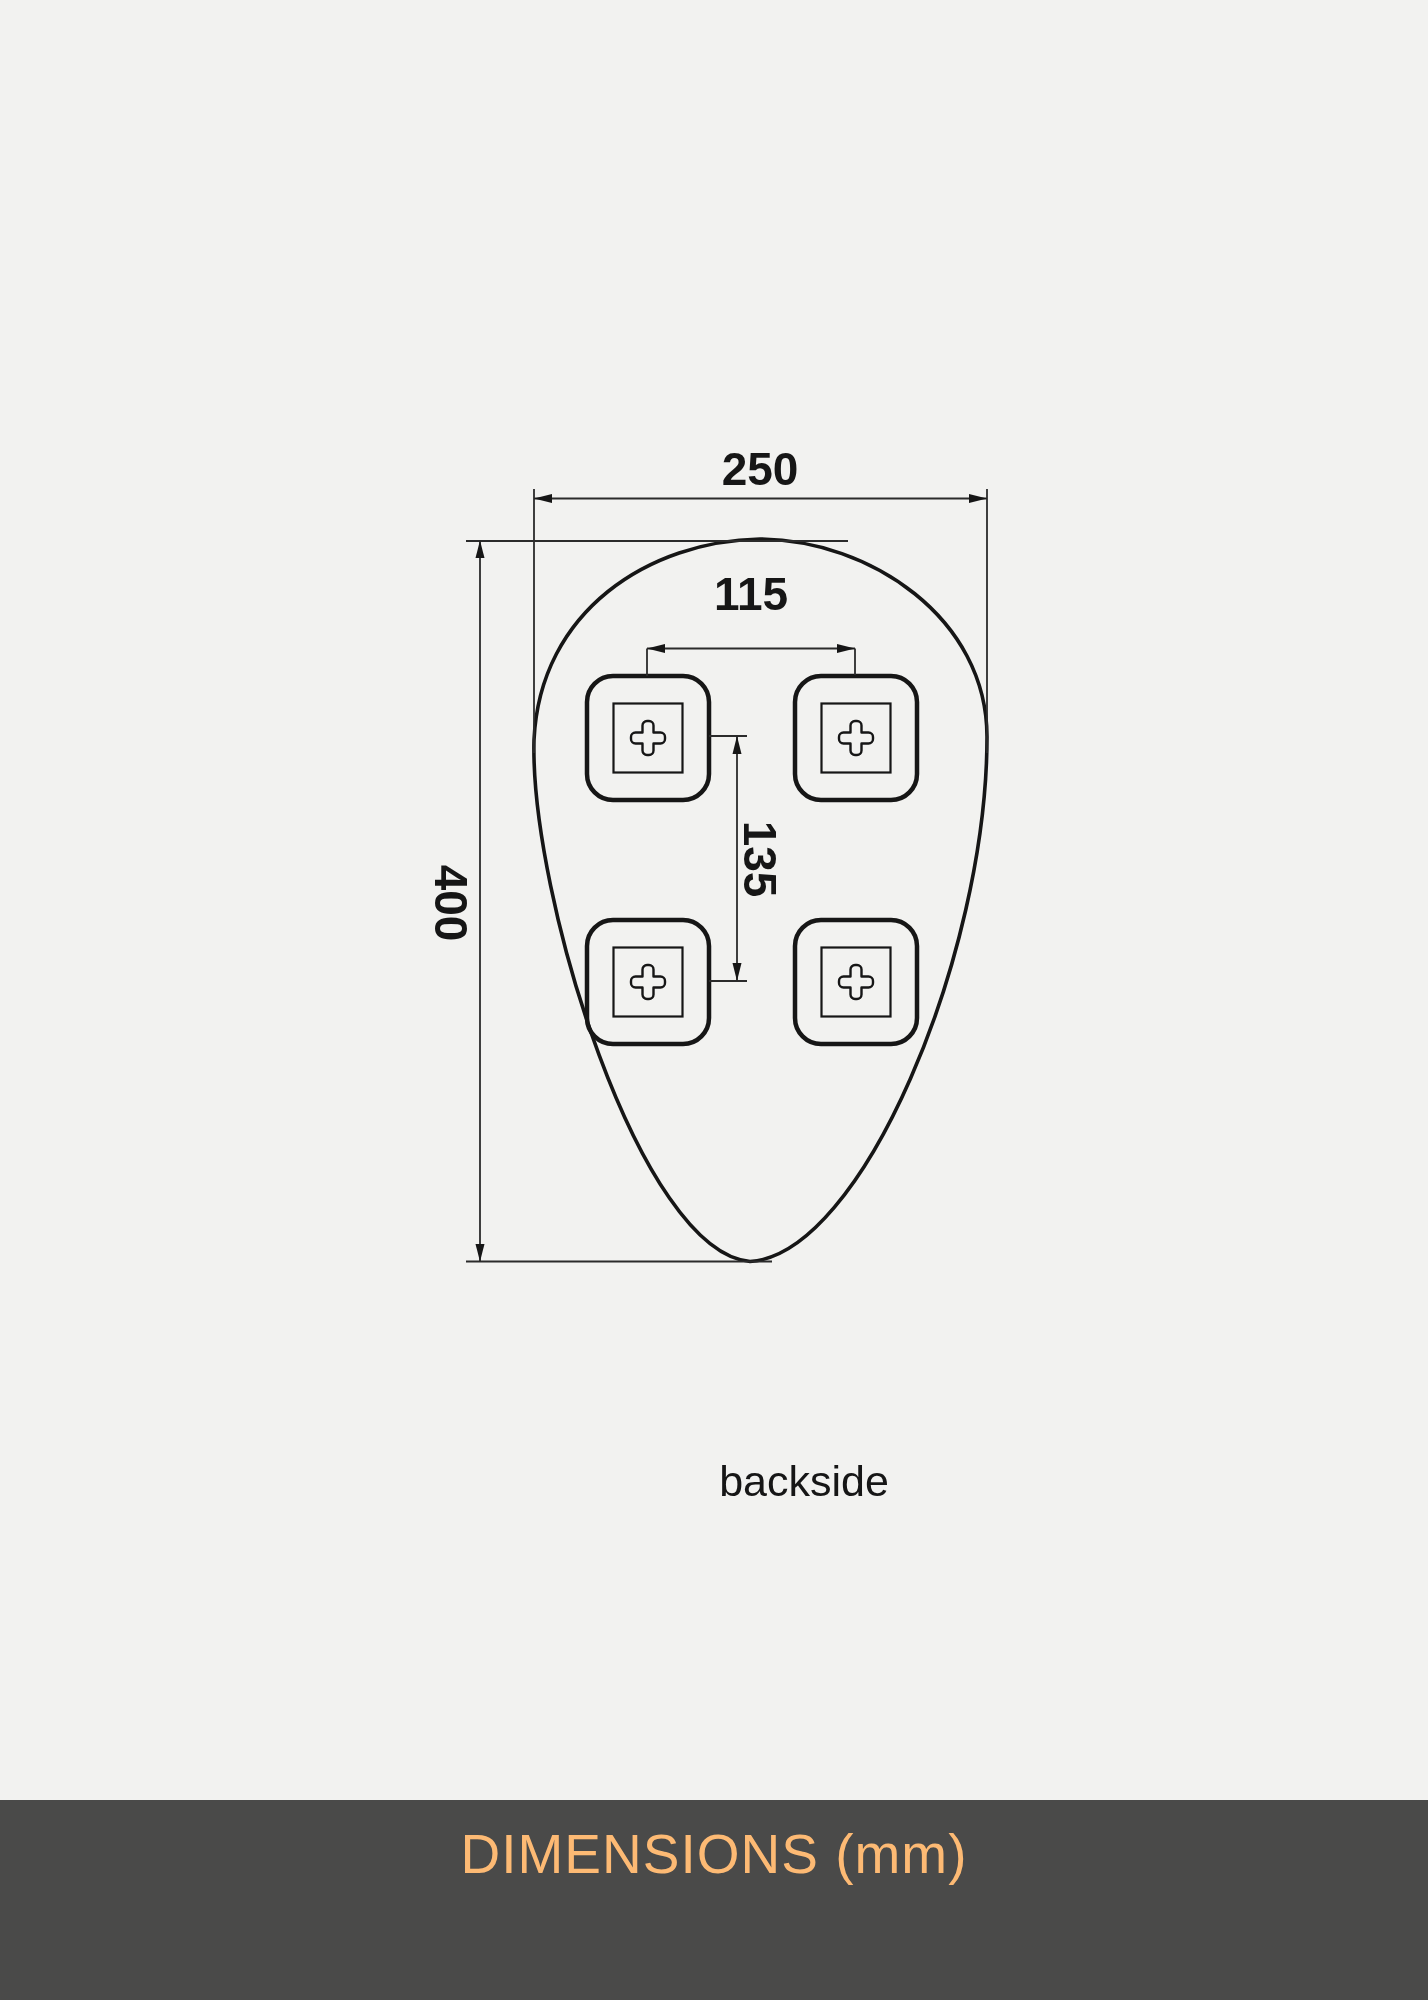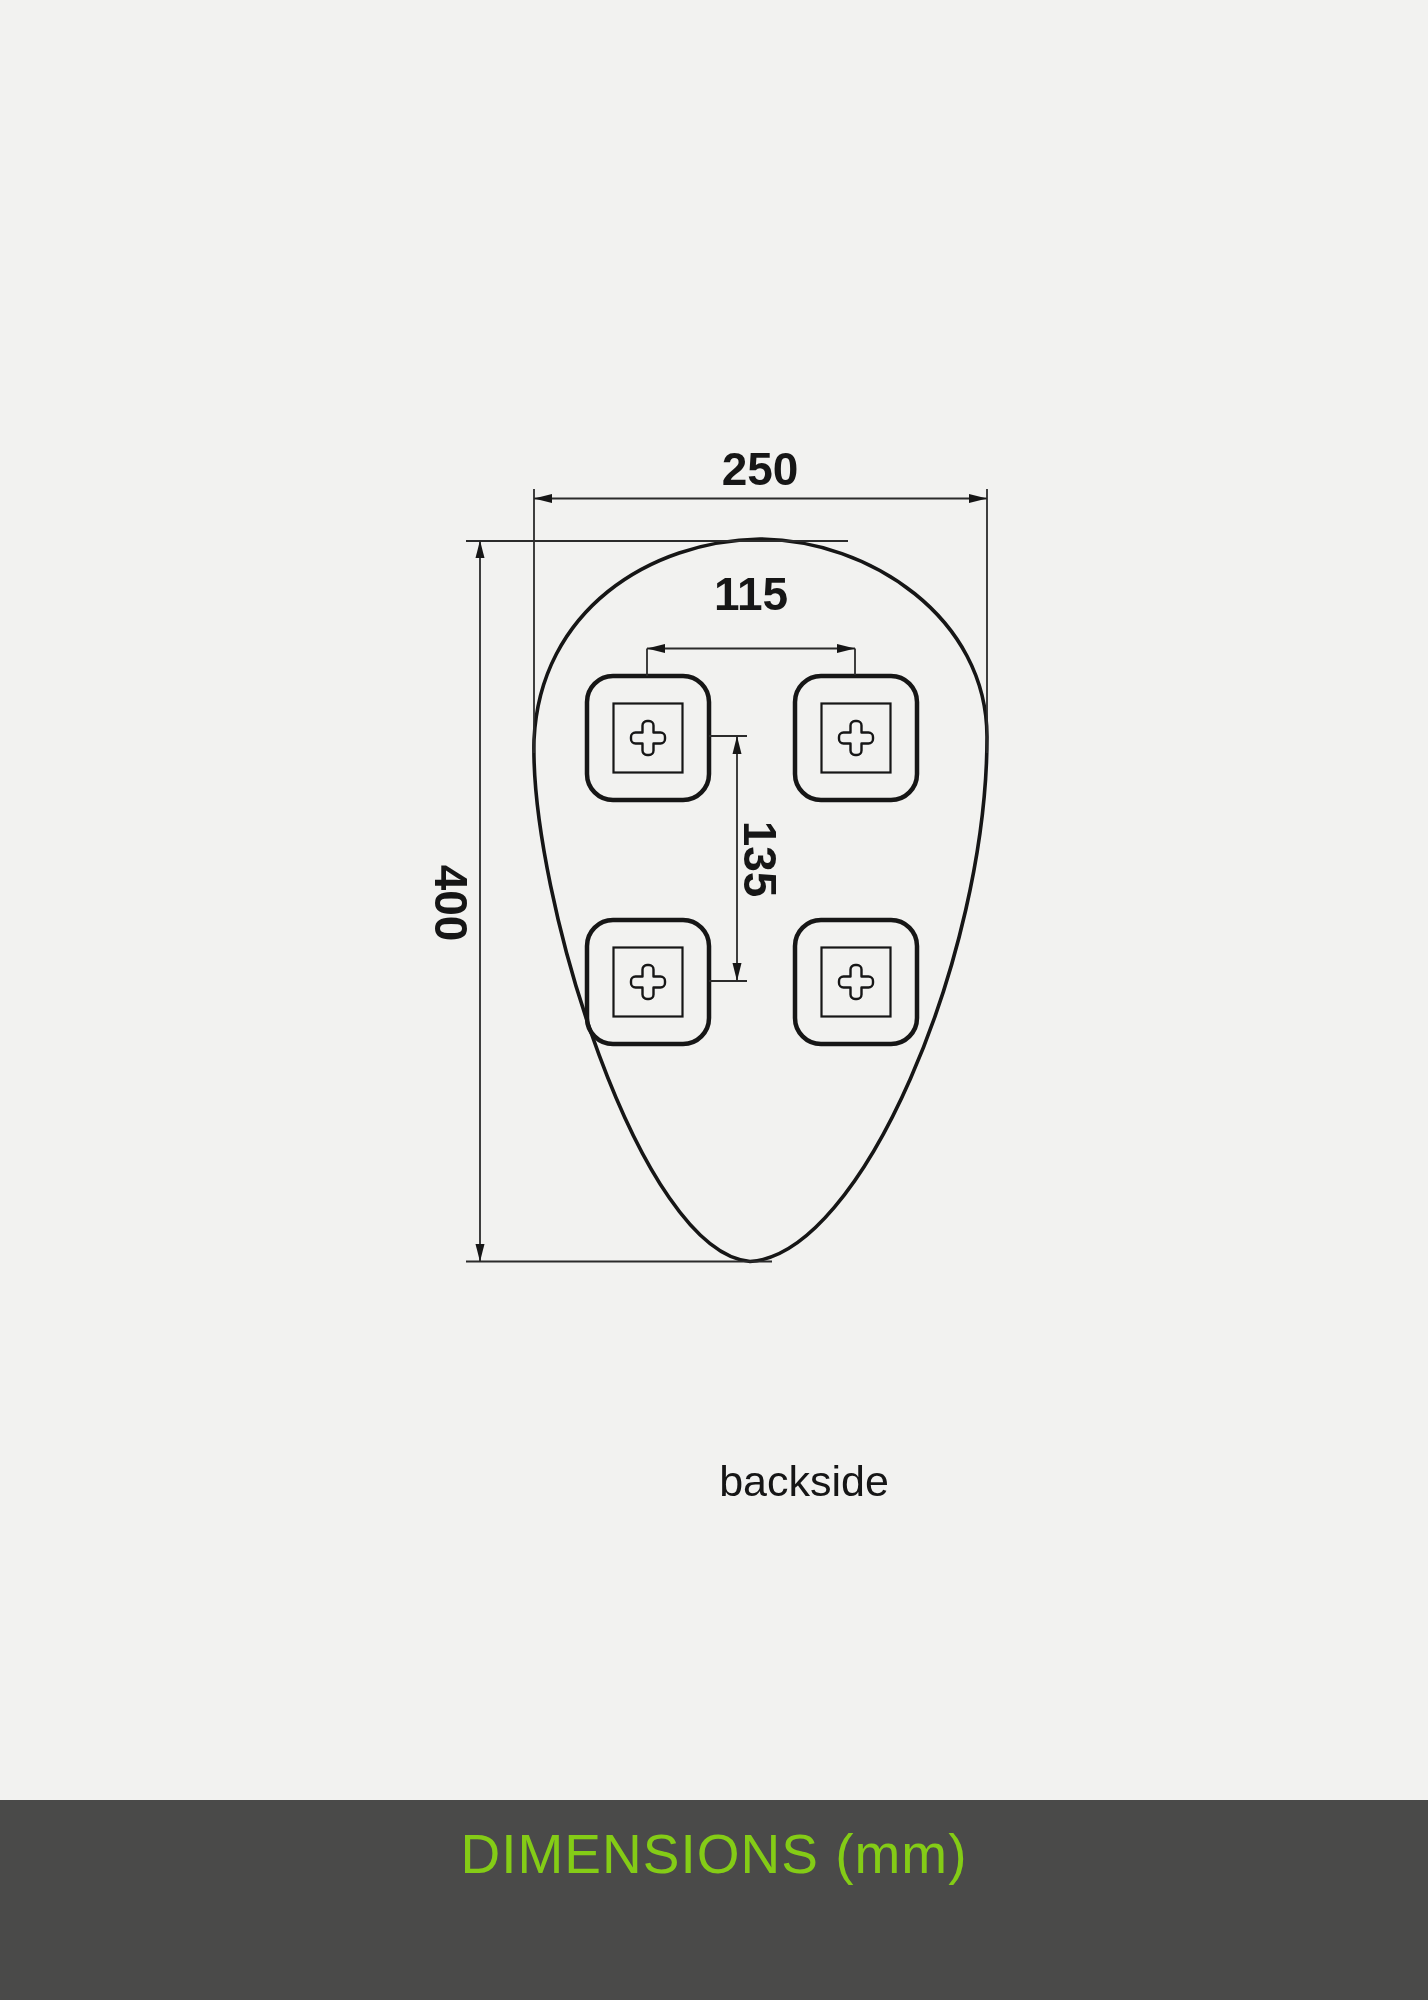--- a/index.html
+++ b/index.html
@@ -24,21 +24,21 @@
     transform:translate(-50%,-50%);
     font-size:43px;font-weight:400;color:#161616;
     white-space:nowrap;line-height:1;
   }
   .footer{
     position:absolute;left:0;top:1800px;width:1428px;height:200px;
     background:#4a4a49;
     display:flex;align-items:center;justify-content:center;
   }
   .footer-title{
-    font-size:55px;font-weight:400;color:#84cc16;
+    font-size:55px;font-weight:400;color:#fdba74;
     letter-spacing:1px;white-space:nowrap;line-height:1;
     transform:translateY(-46px);
   }
 </style>
 </head>
 <body>
 
 <div class="page">
   <div class="drawing">
 

